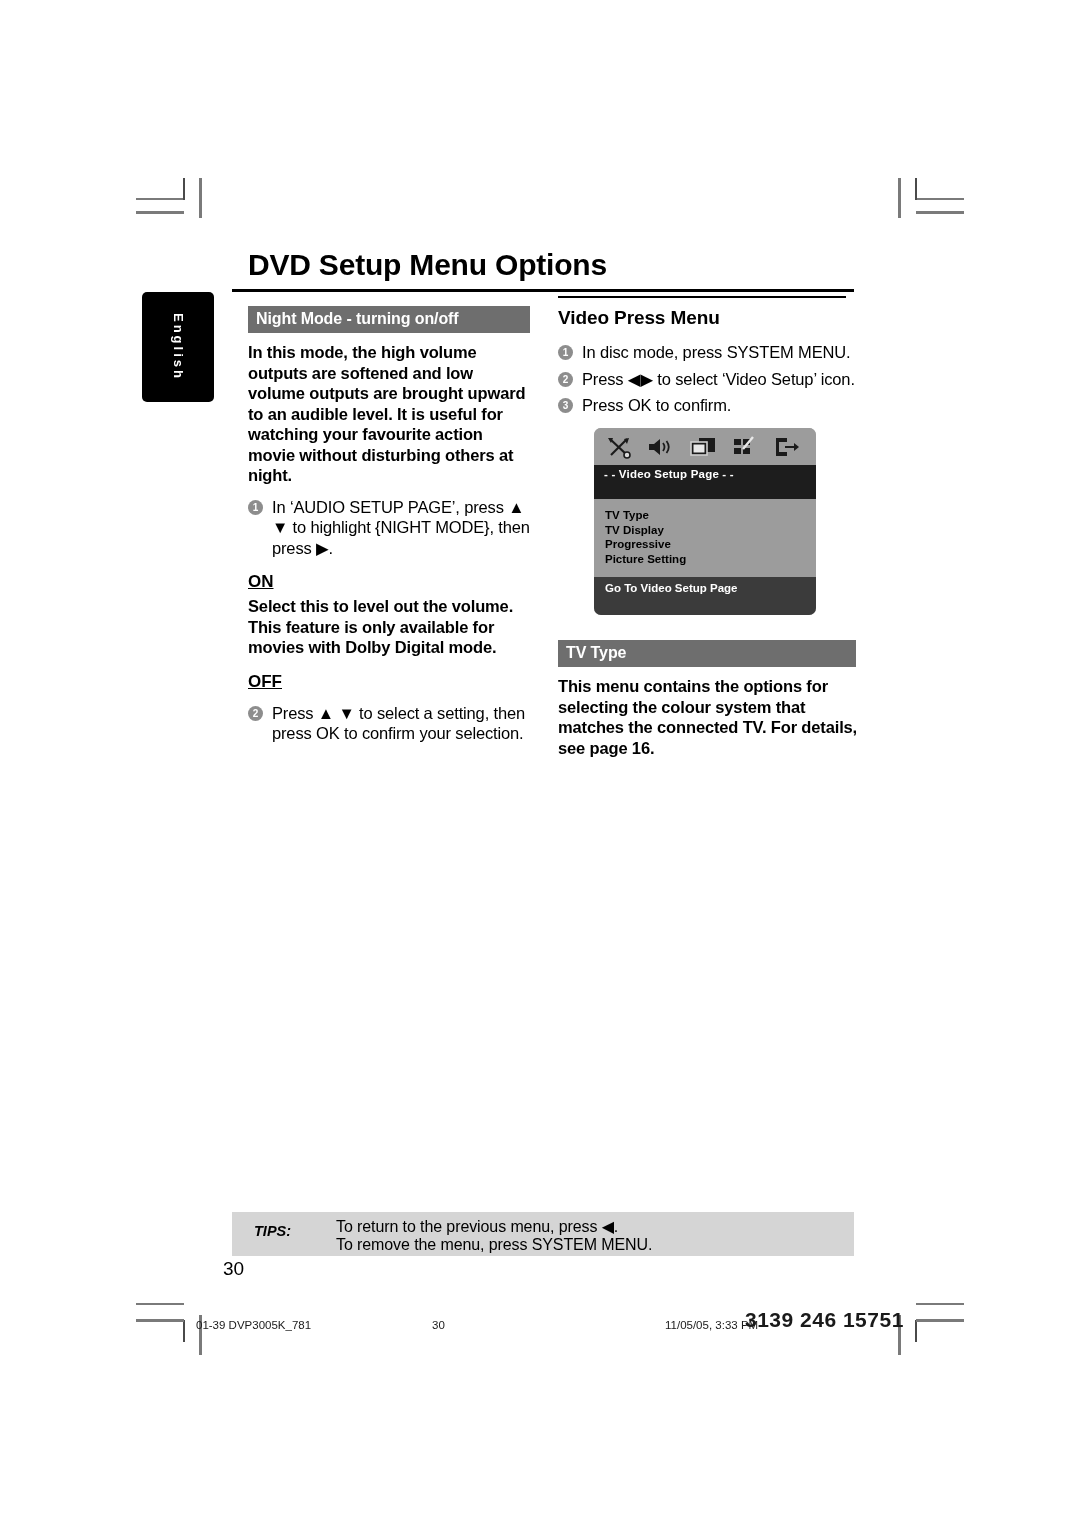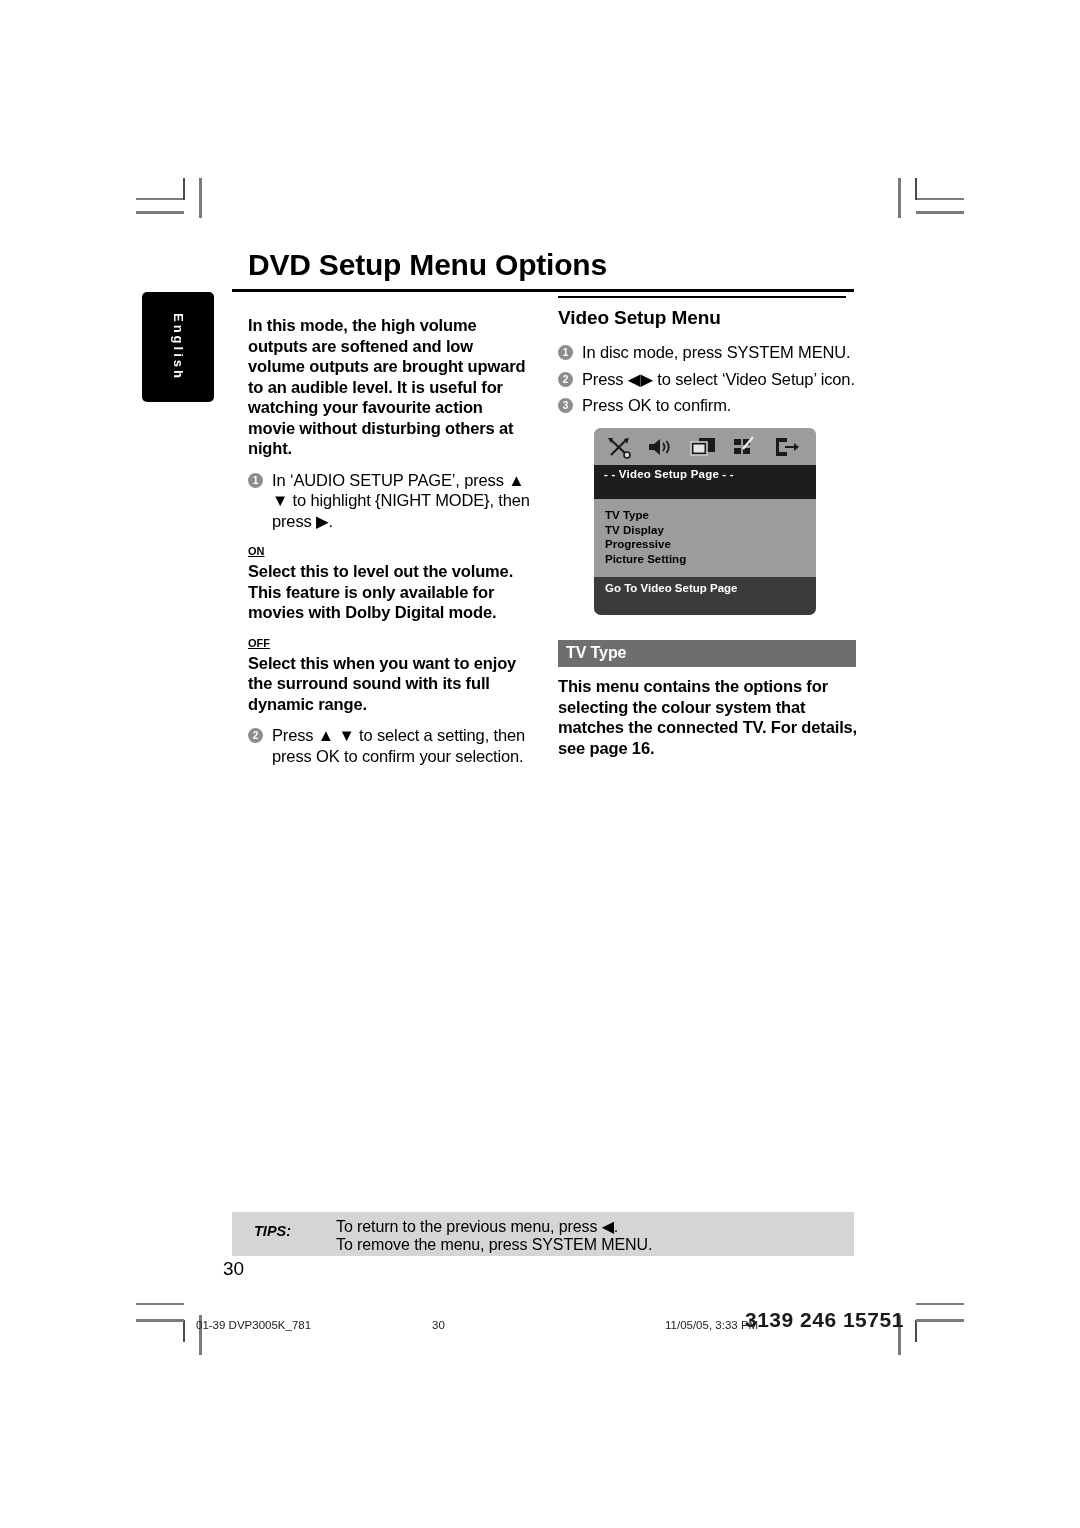--- a/index.html
+++ b/index.html
@@ -94,21 +94,21 @@
   p.body {
     font-size: 16.5px;
     line-height: 20.5px;
     margin: 9px 0 0 0;
     letter-spacing: -0.15px;
     font-weight: bold;
   }
   p.body.tight { margin-top: 4px; }
 
   .sub-head {
-    font-size: 11px;
+    font-size: 17px;
     font-weight: bold;
     text-decoration: underline;
     margin-top: 14px;
     letter-spacing: 0px;
   }
 
   
   .step {
     position: relative;
     padding-left: 24px;
@@ -273,45 +273,45 @@
 
 <div id="page-title">DVD Setup Menu Options</div>
 <div id="title-rule"></div>
 
 <div id="lang-tab">
   <div id="lang-tab-label">English</div>
 </div>
 
 <div id="col-left">
 
+  <div id="night-head" class="bar-head">Night Mode - turning on/off</div>
 
   <p class="body">In this mode, the high volume outputs are softened and low volume outputs are brought upward to an audible level.  It is useful for watching your favourite action movie without disturbing others at night.</p>
 
   <div class="step">
     <span class="num">1</span>
     <span>In ‘AUDIO SETUP PAGE’, press ▲ ▼ to highlight {NIGHT MODE}, then press ▶.</span>
   </div>
 
   <div class="sub-head">ON</div>
   <p class="body tight">Select this to level out the volume.  This feature is only available for movies with Dolby Digital mode.</p>
 
   <div class="sub-head">OFF</div>
-  <p class="body tight">Select this when you want to enjoy the surround sound with its full dynamic range.</p>
 
   <div class="step">
     <span class="num">2</span>
     <span>Press ▲ ▼ to select a setting, then press </span><b class="kb">OK</b><span> to confirm your selection.</span>
   </div>
 </div>
 
 <div id="col-right">
 
   <div class="rule-head-wrap">
     <div class="thin-rule"></div>
-    <div class="plain-head">Video Setup Menu</div>
+    <div class="plain-head">Video Press Menu</div>
   </div>
 
   <div class="step compact" style="margin-top:13px;">
     <span class="num">1</span>
     <span>In disc mode, press </span><b class="kb">SYSTEM MENU</b><span>.</span>
   </div>
 
   <div class="step compact">
     <span class="num">2</span>
     <span>Press ◀▶ to select ‘Video Setup’ icon.</span>

